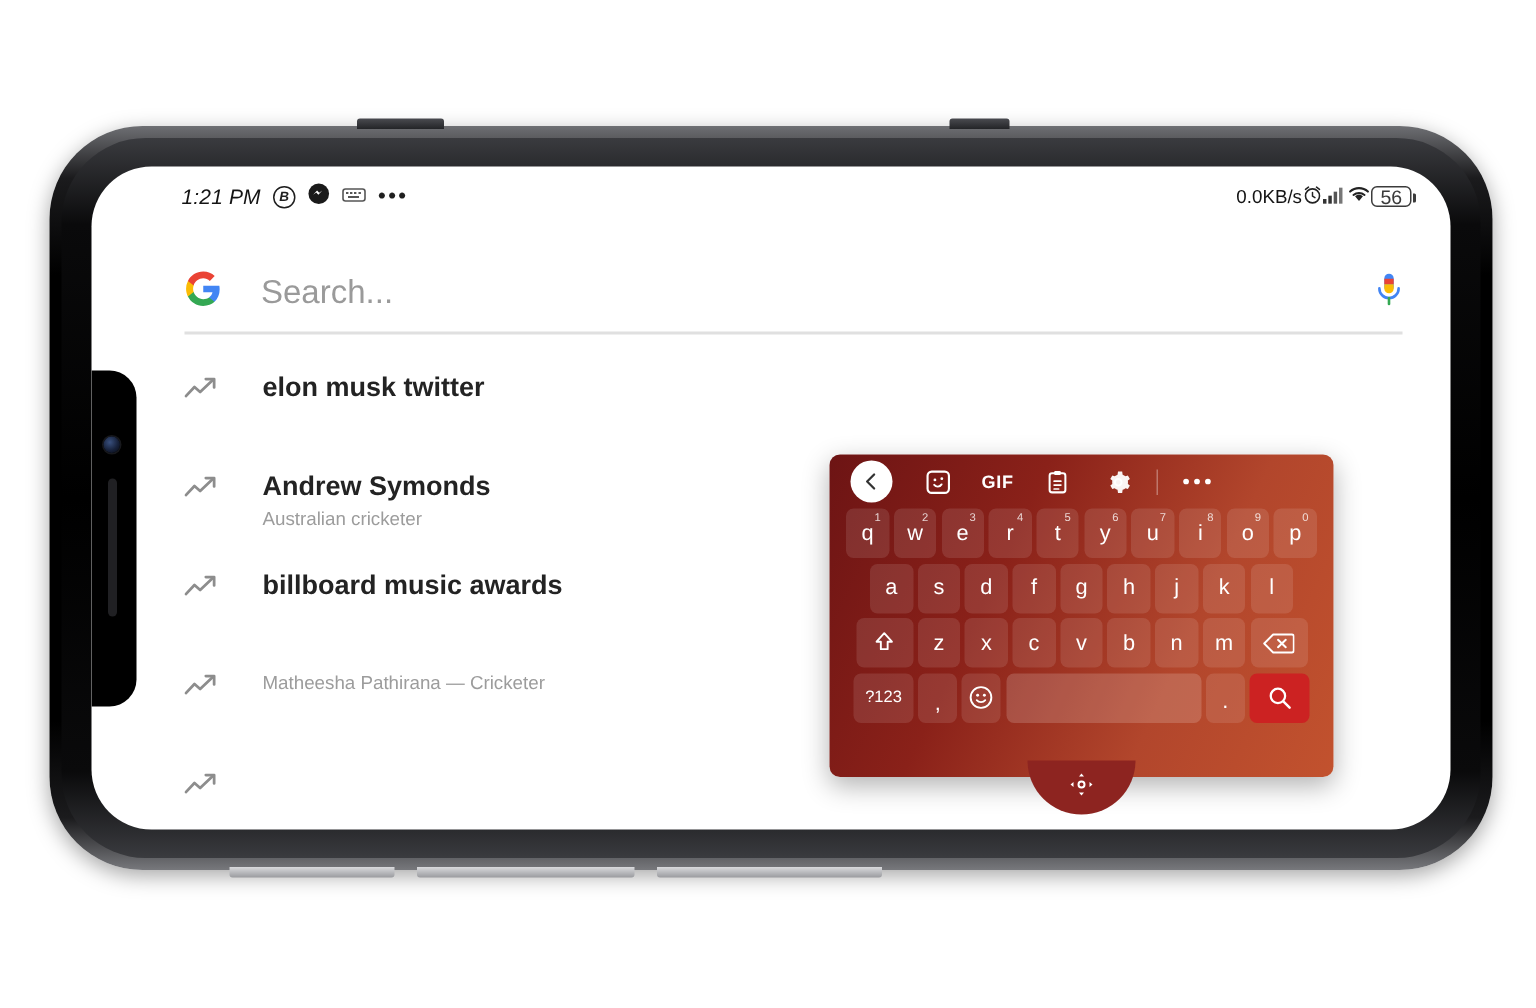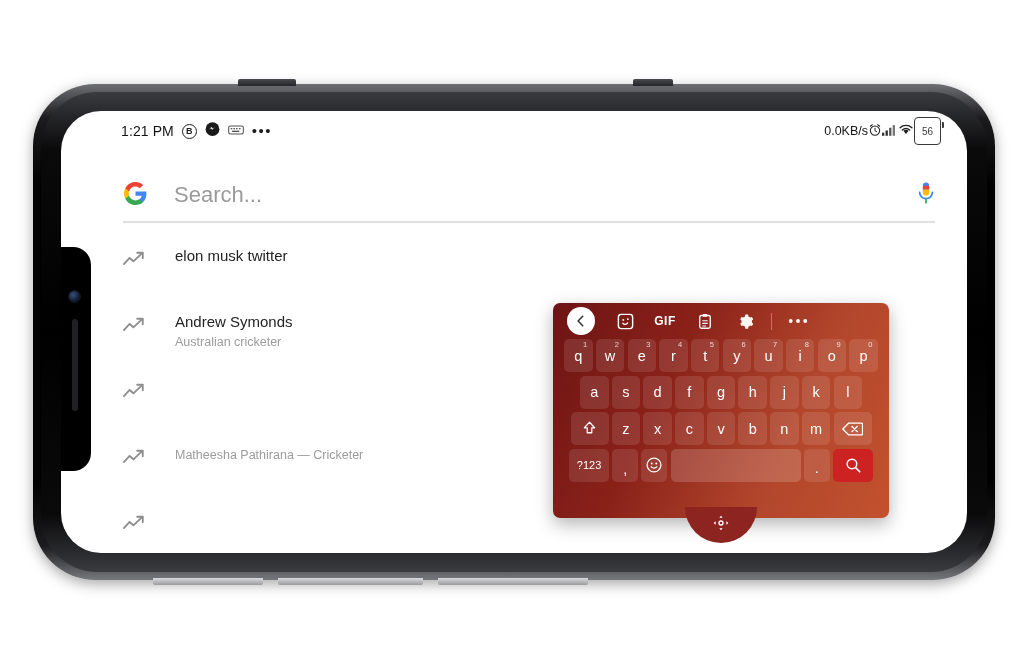--- a/index.html
+++ b/index.html
@@ -67,34 +67,34 @@
     bottom:-5px;
   }
 
   
   #status-bar{
     position:absolute; left:0; right:0; top:0; height:40px;
     display:flex; align-items:center; justify-content:space-between;
     padding:0 26px 0 60px;
     font-size:13.5px; color:#1a1a1a; z-index:20;
   }
-  #status-left{ display:flex; align-items:center; gap:8px; }
+  #status-left{ display:flex; align-items:center; gap:8px;font-style:italic; }
   #status-right{ display:flex; align-items:center; gap:0; }
   #clock{ font-size:14px; letter-spacing:.1px; color:#141414; }
   .badge-b{
     display:inline-flex;align-items:center;justify-content:center;
     width:15px;height:15px;border-radius:50%;
     border:1.4px solid #1f1f1f; font-size:9px; font-weight:bold; color:#1f1f1f;
   }
   .dots-more{ letter-spacing:1.5px; color:#1f1f1f; font-size:15px; line-height:8px;}
   #netspeed{ font-size:12.5px; color:#141414; }
   .battery-pill{
     display:inline-flex;align-items:center;justify-content:center;
-    width:27px;height:28px;border:1.5px solid #3b3b3b;border-radius:4px;
-    font-size:10px;color:#3b3b3b;position:relative;
+    width:27px;height:14px;border:1.5px solid #3b3b3b;border-radius:4px;
+    font-size:13px;color:#3b3b3b;position:relative;
   }
   .battery-pill:after{
     content:"";position:absolute;right:-3.5px;top:4px;width:2px;height:6px;
     background:#3b3b3b;border-radius:0 1px 1px 0;
   }
 
   
   #search-row{
     position:absolute; left:0; right:0; top:58px; height:52px;
     display:flex; align-items:center; padding:0 30px 0 62px;
@@ -112,21 +112,21 @@
   
   #suggestions{
     position:absolute; left:0; right:0; top:122px; bottom:0;
     padding:0 0 0 62px;
   }
   .suggestion{
     display:flex; align-items:flex-start; gap:26px;
     height:66px; padding-top:14px;
   }
   .trend-ico{ width:26px; flex:0 0 26px; padding-top:3px; }
-  .sug-title{ font-size:15px; color:#232323; line-height:1.25; }
+  .sug-title{ font-size:18px; color:#232323; line-height:1.25;font-weight:bold; }
   .sug-sub{ font-size:12.5px; color:#9c9c9c; margin-top:3px; }
 
   
   #keyboard{
     position:absolute; left:492px; top:192px;
     width:336px; height:215px;
     border-radius:7px;
     background:linear-gradient(115deg,#6d1414 0%,#8a2119 34%,#b2462c 68%,#c2522e 100%);
     box-shadow:0 6px 18px rgba(0,0,0,.30);
     z-index:25;
@@ -286,20 +286,21 @@
                 <path d="M1 14.5l6.2-6.6 4.1 3.6L21 2.4" stroke="#8d8d8d" stroke-width="2" fill="none" stroke-linecap="round" stroke-linejoin="round"></path>
                 <path d="M15.4 2.2h6v6" stroke="#8d8d8d" stroke-width="2" fill="none" stroke-linecap="round" stroke-linejoin="round"></path>
               </svg></span>
             <span><span class="sug-title">Andrew Symonds</span><div class="sug-sub">Australian cricketer</div></span>
           </div>
           <div class="suggestion">
             <span class="trend-ico"><svg width="24" height="18" viewBox="0 0 26 18">
                 <path d="M1 14.5l6.2-6.6 4.1 3.6L21 2.4" stroke="#8d8d8d" stroke-width="2" fill="none" stroke-linecap="round" stroke-linejoin="round"></path>
                 <path d="M15.4 2.2h6v6" stroke="#8d8d8d" stroke-width="2" fill="none" stroke-linecap="round" stroke-linejoin="round"></path>
               </svg></span>
+            <span><span class="sug-title">billboard music awards</span></span>
           </div>
           <div class="suggestion">
             <span class="trend-ico"><svg width="24" height="18" viewBox="0 0 26 18">
                 <path d="M1 14.5l6.2-6.6 4.1 3.6L21 2.4" stroke="#8d8d8d" stroke-width="2" fill="none" stroke-linecap="round" stroke-linejoin="round"></path>
                 <path d="M15.4 2.2h6v6" stroke="#8d8d8d" stroke-width="2" fill="none" stroke-linecap="round" stroke-linejoin="round"></path>
               </svg></span>
             <span><div class="sug-sub">Matheesha Pathirana — Cricketer</div></span>
           </div>
           <div class="suggestion">
             <span class="trend-ico"><svg width="24" height="18" viewBox="0 0 26 18">

